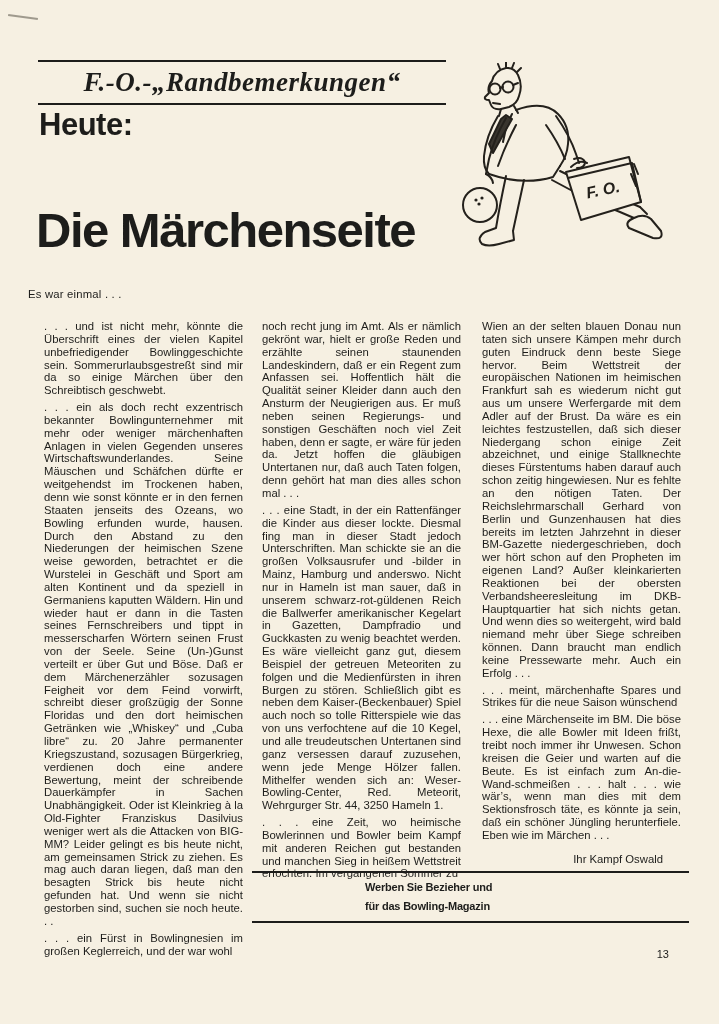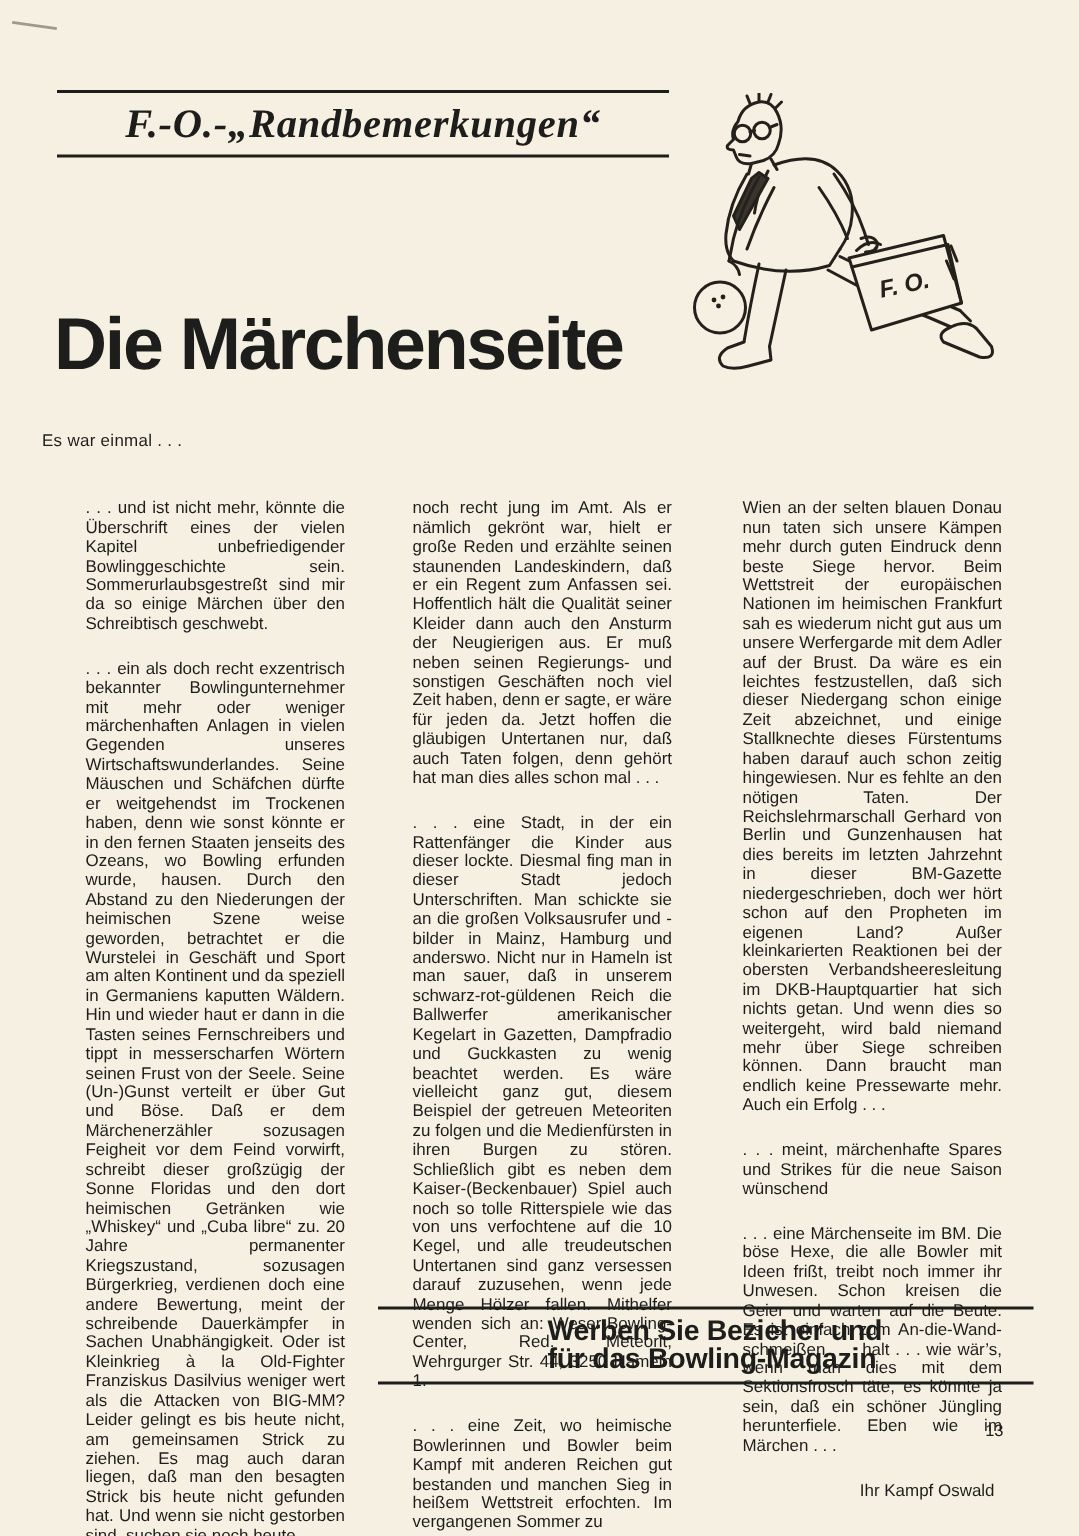--- a/index.html
+++ b/index.html
@@ -50,59 +50,60 @@
     font-size:11.3px;letter-spacing:.2px;
   }
   .columns{
     position:absolute;left:40px;top:316px;width:645px;
     display:flex;align-items:flex-start;
   }
   .col{width:207px;flex:0 0 207px;}
   .col + .col{margin-left:11px;}
   .col.col-3{margin-left:13px;}
   .col p{
-    margin:17px;
+    margin:4px;
     font-size:11.3px;line-height:12.85px;
     text-align:justify;
     hyphens:none;
   }
   .signature{
     margin-top:11px;
     font-size:11.3px;line-height:12.85px;
     text-align:right;padding-right:22px;
   }
 
   
   .advert{
     position:absolute;left:252px;top:871px;width:437px;
     border-top:2.5px solid #1d1d1b;border-bottom:2.5px solid #1d1d1b;
     padding:5px 0 5px 0;
     box-sizing:border-box;
   }
   .advert-line{
-    font-weight:bold;font-size:19px;line-height:19px;
+    font-weight:bold;font-size:11px;line-height:19px;
     padding-left:113px;letter-spacing:-.2px;
   }
 
   .page-number{
     position:absolute;top:948px;right:50px;
     font-size:11px;font-weight:400;
   }
 </style>
 </head>
 <body>
 
 <div class="paper">
 
   <div class="corner-mark"></div>
 
   <div class="masthead">
     <div class="masthead-title">F.-O.-„Randbemerkungen“</div>
   </div>
 
+  <div class="kicker">Heute:</div>
   <div class="main-title">Die Märchenseite</div>
 
   <svg class="illustration" viewBox="0 0 252 202">
     <g fill="none" stroke="#24211c" stroke-width="2" stroke-linecap="round" stroke-linejoin="round">
 
       <path d="M104 118 Q140 138 172 150 L186 156"></path>
       <path d="M112 109 Q146 126 178 139 L192 145"></path>
 
       <g>
         <polygon points="118,110 181,95 193,140 133,158" fill="#f6f0e2"></polygon>

